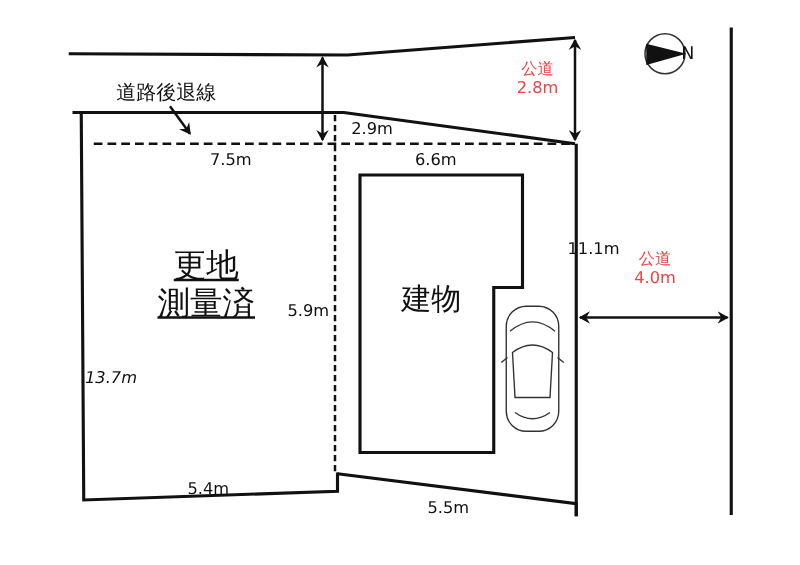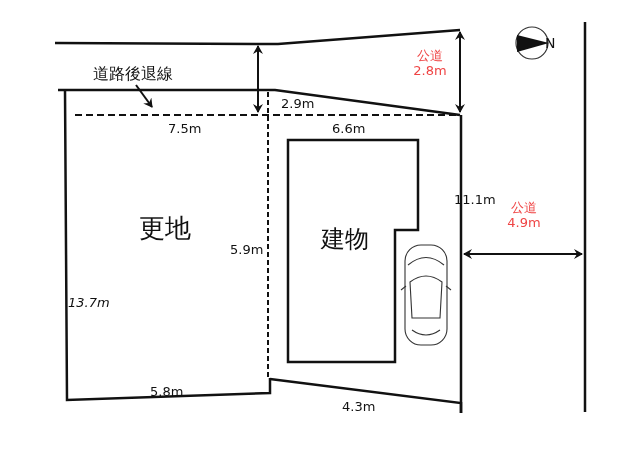--- a/index.html
+++ b/index.html
@@ -65,29 +65,30 @@
 <div class="lbl" style="left:93px; top:67px; font-size:16px;">道路後退線</div>
 <div class="lbl" style="left:281px; top:65px;margin-top:32px;">2.9m</div>
 
 <div class="road" style="left:408px; top:48px; width:44px;">
   <div>公道</div>
   <div>2.8m</div>
 </div>
 
 <div class="road" style="left:500px; top:200px; width:48px;">
   <div>公道</div>
-  <div>4.9m</div>
+  <div>4.0m</div>
 </div>
 
 <div class="lbl" style="left:168px; top:122px;">7.5m</div>
 <div class="lbl" style="left:68px; top:296px;font-style:italic;">13.7m</div>
 <div class="lbl" style="left:230px; top:243px;">5.9m</div>
-<div class="lbl" style="left:150px; top:385px;">5.8m</div>
+<div class="lbl" style="left:150px; top:385px;">5.4m</div>
 
-<div class="big" style="left:110px; top:213px; width:110px;">
+<div class="big" style="left:110px; top:198px; width:110px;text-decoration:underline;">
   <div>更地</div>
+  <div>測量済</div>
 </div>
 
 <div class="lbl" style="left:332px; top:122px;">6.6m</div>
 <div class="lbl" style="left:421px; top:193px;margin-left:33px;">11.1m</div>
-<div class="lbl" style="left:342px; top:400px;">4.3m</div>
+<div class="lbl" style="left:342px; top:400px;">5.5m</div>
 
 <div class="big" style="left:300px; top:222px; width:90px; font-size:24px; line-height:34px;">建物</div>
 
 </body></html>

